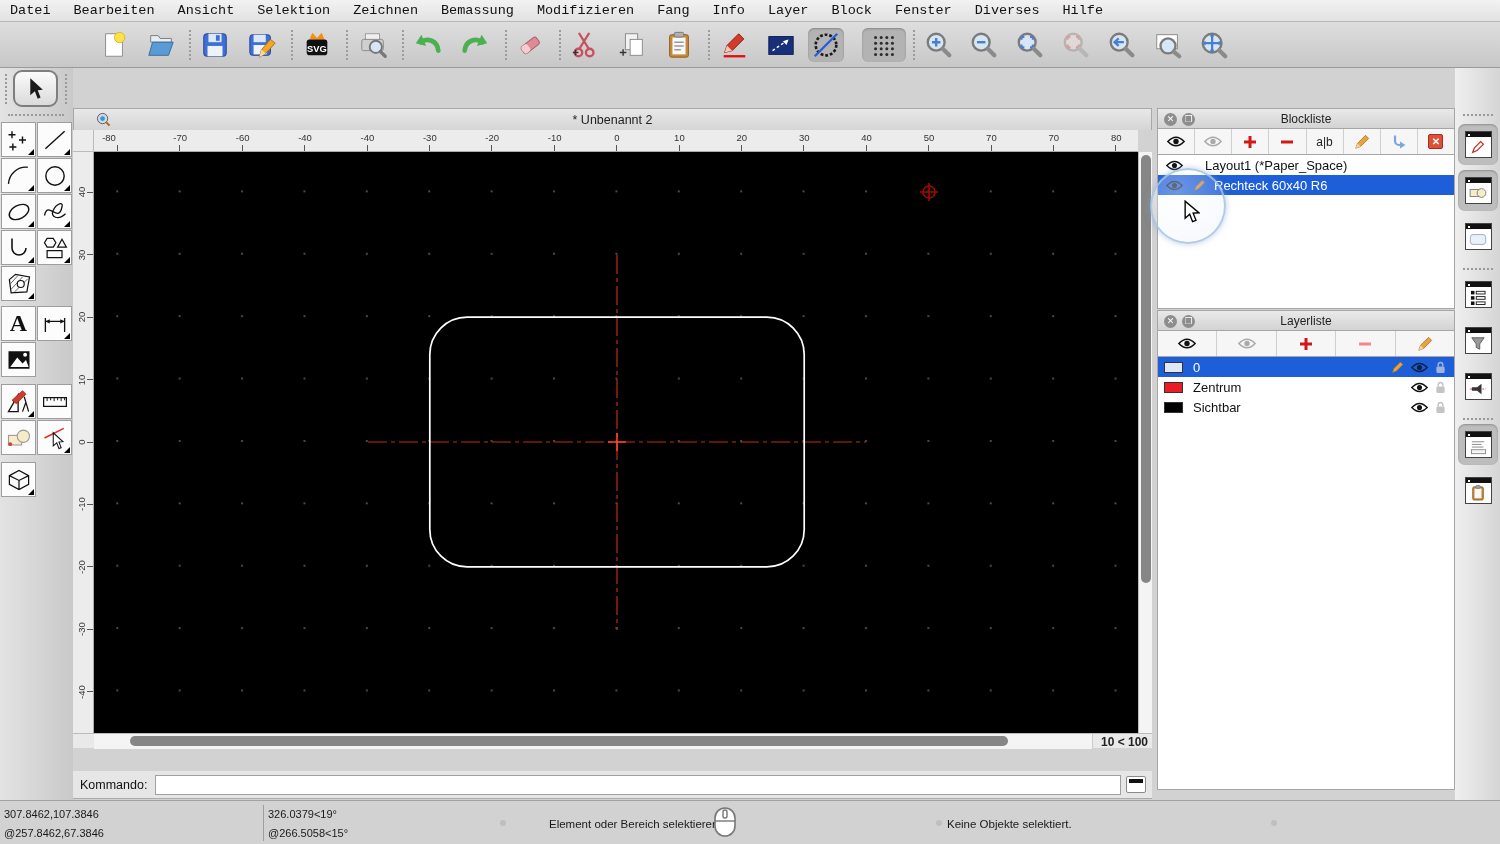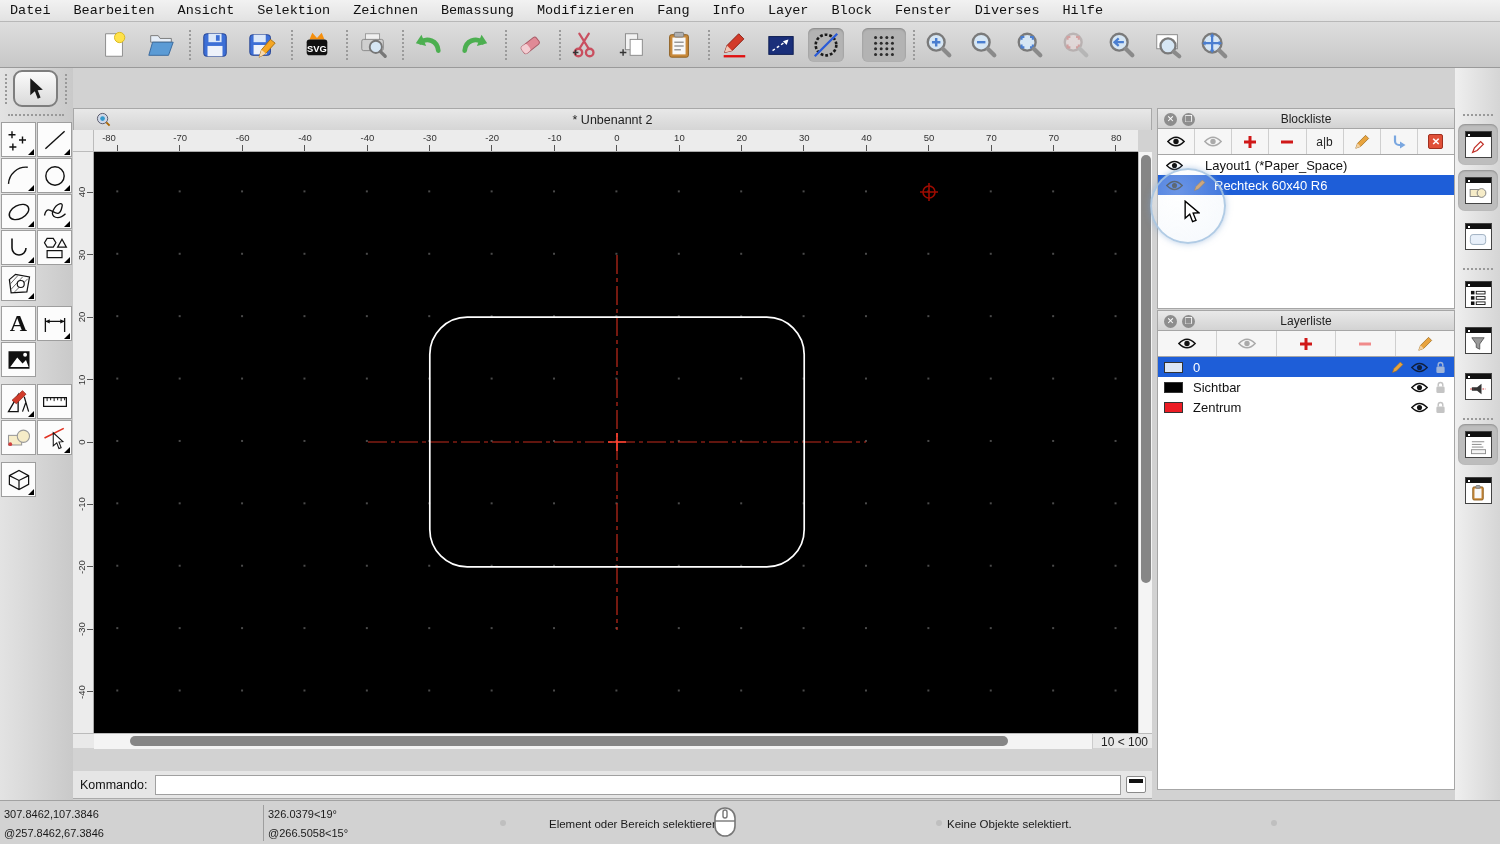--- a/index.html
+++ b/index.html
@@ -47,21 +47,21 @@
   .vrt { position:absolute; left:-3px; width:24px; height:12px; text-align:center; transform:rotate(-90deg); }
   .vticks { position:absolute; top:40px; bottom:0; right:0; width:6px;
     background:repeating-linear-gradient(to bottom,#555 0,#555 1px,transparent 1px,transparent 62.4px); }
   .rulercorner { position:absolute; left:73px; top:130px; width:21px; height:22px; background:#ececec; border-right:1px solid #bbb; border-bottom:1px solid #bbb; }
   .canvas { position:absolute; left:94px; top:152px; width:1044px; height:581px; background:#000;
     background-image:radial-gradient(circle at 1px 1px,#4a4a4a 1px,transparent 1.4px);
     background-size:62.4px 62.4px; background-position:22.3px 38.4px; }
   .canvas svg { position:absolute; inset:0; }
   .vscroll { position:absolute; left:1138px; top:152px; width:14px; height:581px; background:#f4f4f4; border-left:1px solid #bbb; }
   .vthumb { position:absolute; left:2px; top:3px; width:10px; height:428px; background:#868686; border-radius:6px; }
-  .hscrollrow { position:absolute; left:73px; top:733px; width:1079px; height:15px; background:#e9e9e9; border-top:1px solid #bbb; }
+  .hscrollrow { position:absolute; left:73px; top:733px; width:1079px; height:15px; background:#e9e9e9; border-top:1px solid #bbb;font-weight:bold; }
   .hscrolltrack { position:absolute; left:21px; top:0; width:999px; height:15px; background:#f4f4f4; border-right:1px solid #ccc; }
   .hthumb { position:absolute; left:36px; top:2px; width:878px; height:10px; background:#868686; border-radius:6px; }
   .gridinfo { position:absolute; right:4px; top:1px; font-size:12px; color:#222; }
 
   
   .cmdhist { position:absolute; left:73px; top:748px; width:1079px; height:23px; background:#fff; border:1px solid #9a9a9a; font-size:12.5px; line-height:21px; padding-left:7px; color:#1622c8; }
   .cmdhist .prompt { font-style:italic; }
   .cmdrow { position:absolute; left:73px; top:771px; width:1079px; height:28px; background:#e6e6e6; border-bottom:1px solid #aaa; display:flex; align-items:center; }
   .cmdrow label { font-size:12.5px; color:#111; margin-left:7px; }
   .cmdrow input { margin-left:8px; width:966px; height:20px; border:1px solid #a0a0a0; background:#fff; font-size:12.5px; padding:0 4px; font-family:"Liberation Sans",sans-serif; }
@@ -646,36 +646,36 @@
               <path d="M1 6 Q10 -3.5 19 6 Q10 15.5 1 6 Z" fill="none" stroke="#102040" stroke-width="1.7"></path>
               <circle cx="10" cy="6" r="3" fill="#102040"></circle>
             </svg>
           <svg width="11" height="13" viewBox="0 0 12 14">
               <rect x="1.5" y="6" width="9" height="7" rx="1.5" fill="#9fb4d8"></rect>
               <path d="M3.5 6 V4 a2.5 2.5 0 0 1 5 0 V6" fill="none" stroke="#9fb4d8" stroke-width="1.6"></path>
             </svg>
         </span>
       </div>
       <div class="prow">
-        <div class="swatch" style="background:#000"></div>
-        <span style="margin-left:10px">Sichtbar</span>
+        <div class="swatch" style="background:#ec1c24"></div>
+        <span style="margin-left:10px">Zentrum</span>
         <span class="rowicons">
           <svg width="17" height="11" viewBox="0 0 20 12">
               <path d="M1 6 Q10 -3.5 19 6 Q10 15.5 1 6 Z" fill="none" stroke="#111" stroke-width="1.7"></path>
               <circle cx="10" cy="6" r="3" fill="#111"></circle>
             </svg>
           <svg width="11" height="13" viewBox="0 0 12 14">
               <rect x="1.5" y="6" width="9" height="7" rx="1.5" fill="#c4c4c4"></rect>
               <path d="M3.5 6 V4 a2.5 2.5 0 0 1 5 0 V6" fill="none" stroke="#c4c4c4" stroke-width="1.6"></path>
             </svg>
         </span>
       </div>
       <div class="prow">
-        <div class="swatch" style="background:#ec1c24"></div>
-        <span style="margin-left:10px">Zentrum</span>
+        <div class="swatch" style="background:#000"></div>
+        <span style="margin-left:10px">Sichtbar</span>
         <span class="rowicons">
           <svg width="17" height="11" viewBox="0 0 20 12">
               <path d="M1 6 Q10 -3.5 19 6 Q10 15.5 1 6 Z" fill="none" stroke="#111" stroke-width="1.7"></path>
               <circle cx="10" cy="6" r="3" fill="#111"></circle>
             </svg>
           <svg width="11" height="13" viewBox="0 0 12 14">
               <rect x="1.5" y="6" width="9" height="7" rx="1.5" fill="#c4c4c4"></rect>
               <path d="M3.5 6 V4 a2.5 2.5 0 0 1 5 0 V6" fill="none" stroke="#c4c4c4" stroke-width="1.6"></path>
             </svg>
         </span>

